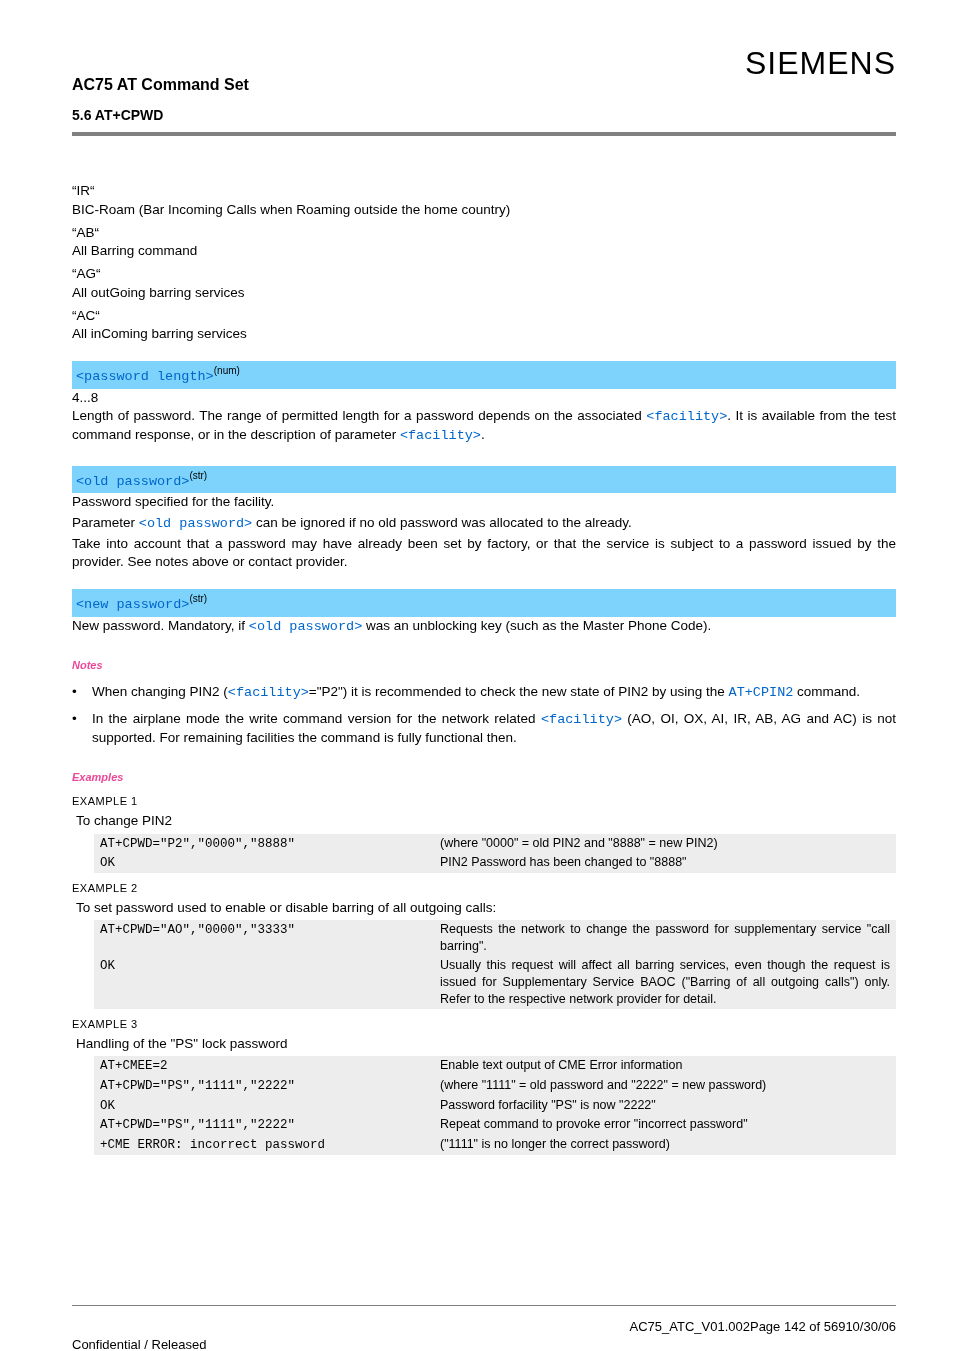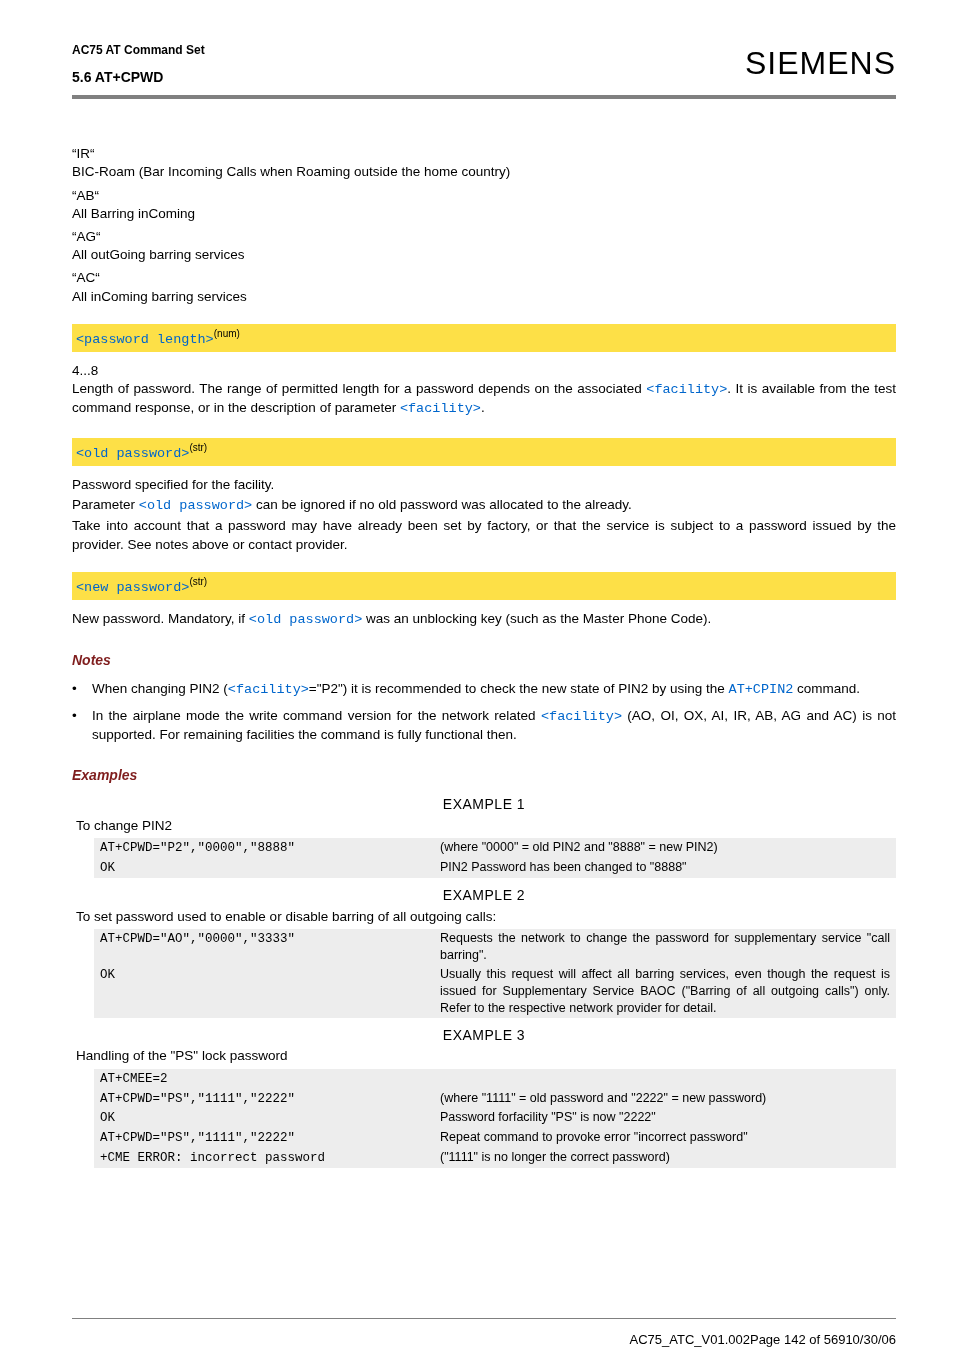--- a/index.html
+++ b/index.html
@@ -1,40 +1,40 @@
 <!DOCTYPE html>
 <html><head>
 <meta charset="utf-8">
 <style>
   * { box-sizing: border-box; margin: 0; padding: 0; }
   html, body { width: 954px; background: #fff; font-family: Arial, Helvetica, sans-serif; color: #000; }
   body { padding: 42px 58px 30px 72px; font-size: 13.5px; line-height: 1.35; }
   .header-row { display: flex; justify-content: space-between; align-items: flex-start; margin-bottom: 6px; }
-  .header-left .l1 { font-weight: bold; font-size: 12px; }
+  .header-left .l1 { font-weight: bold; font-size: 16px; margin-top: 32px; }
   .header-left .l2 { font-weight: bold; font-size: 14px; margin-top:10px;}
   .brand { font-size: 32px; font-weight: 400; letter-spacing: 1px; font-family: Arial, sans-serif; }
   .thick-rule { height: 4px; background: #808080; margin-top: 8px; margin-bottom: 46px; width:100%; }
   .thin-rule { height: 1px; background: #808080; margin: 28px 0 12px; width:100%; }
 
   .kv-row { display: flex; margin-bottom: 5px; flex-direction: column; }
   .kv-key { width: 220px; flex-shrink: 0; }
   .kv-val { flex: 1; }
 
-  .param-bar { background: #fde047; padding: 3px 4px; margin-top: 18px; margin-bottom: 10px; font-family: 'Courier New', monospace; font-size: 13.5px; }
+  .param-bar { background: #7dd3fc; padding: 3px 4px; margin-top: 18px; margin-bottom: 0; font-family: 'Courier New', monospace; font-size: 13.5px; }
   .sup { font-family: Arial, sans-serif; font-size: 10px; vertical-align: super; }
 
   .mono { font-family: 'Courier New', monospace; }
   .link { color: #0066cc; }
-  .section-h { font-style: italic; font-weight: bold; font-size: 14px; color: #7f1d1d; margin-top: 22px; margin-bottom: 10px; }
+  .section-h { font-style: italic; font-weight: bold; font-size: 11px; color: #ec4899; margin-top: 22px; margin-bottom: 10px; }
   ul.notes { list-style: none; padding-left: 0; }
   ul.notes > li { display: flex; margin-bottom: 8px; text-align: justify; }
   ul.notes > li .bullet { width: 20px; flex-shrink: 0; }
   ul.notes > li .btxt { flex: 1; }
 
-  .ex-label { font-size: 14px; letter-spacing: 0.5px; margin-top: 8px; margin-bottom: 3px; text-align: center; }
+  .ex-label { font-size: 11px; letter-spacing: 0.5px; margin-top: 8px; margin-bottom: 3px; }
   .ex-intro { margin-left: 4px; margin-bottom: 3px; margin-top:2px;}
   .ex-block { margin-left: 22px; }
   .ex-row { display: flex; background: #ededed; padding: 1px 6px 1px 6px; align-items:flex-start;}
   .ex-row .cmd { width: 340px; flex-shrink: 0; font-family: 'Courier New', monospace; font-size: 12.5px; padding-top:1px;}
   .ex-row .desc { flex: 1; font-size: 12.5px; text-align: justify; }
 
   .para { text-align: justify; margin-bottom: 2px; }
 
   .footer { position: relative; margin-top: 150px; }
   .footer .fr { display:flex; justify-content: flex-end; font-size: 13px; }
@@ -52,21 +52,21 @@
 </div>
 <div class="thick-rule"></div>
 
 <div>
   <div class="kv-row">
     <div class="kv-key">“IR“</div>
     <div class="kv-val">BIC-Roam (Bar Incoming Calls when Roaming outside the home country)</div>
   </div>
   <div class="kv-row">
     <div class="kv-key">“AB“</div>
-    <div class="kv-val">All Barring inComing</div>
+    <div class="kv-val">All Barring command</div>
   </div>
   <div class="kv-row">
     <div class="kv-key">“AG“</div>
     <div class="kv-val">All outGoing barring services</div>
   </div>
   <div class="kv-row">
     <div class="kv-key">“AC“</div>
     <div class="kv-val">All inComing barring services</div>
   </div>
 </div>
@@ -139,20 +139,21 @@
     <div class="cmd">OK</div>
     <div class="desc">Usually this request will affect all barring services, even though the request is issued for Supplementary Service BAOC ("Barring of all outgoing calls") only. Refer to the respective network provider for detail.</div>
   </div>
 </div>
 
 <div class="ex-label">EXAMPLE 3</div>
 <div class="ex-intro">Handling of the "PS" lock password</div>
 <div class="ex-block">
   <div class="ex-row">
     <div class="cmd">AT+CMEE=2</div>
+    <div class="desc">Enable text output of CME Error information</div>
   </div>
   <div class="ex-row">
     <div class="cmd">AT+CPWD="PS","1111","2222"</div>
     <div class="desc">(where "1111" = old password and "2222" = new password)</div>
   </div>
   <div class="ex-row">
     <div class="cmd">OK</div>
     <div class="desc">Password forfacility "PS" is now "2222"</div>
   </div>
   <div class="ex-row">

